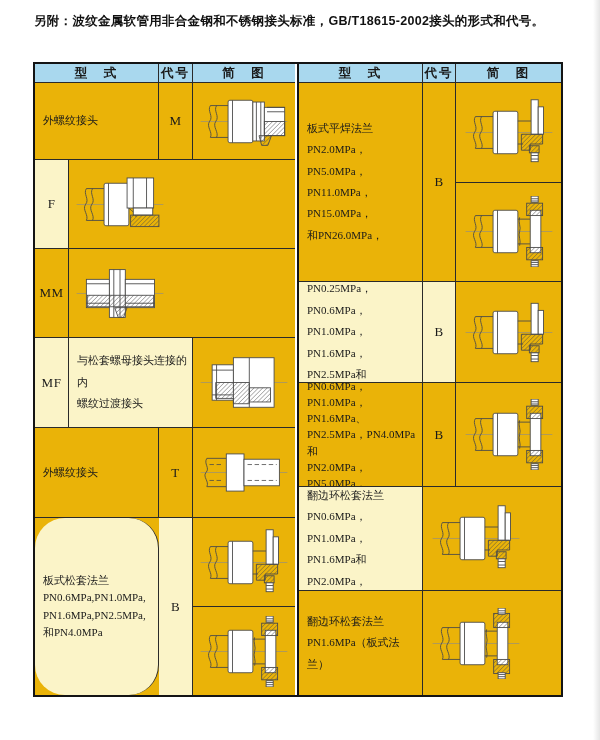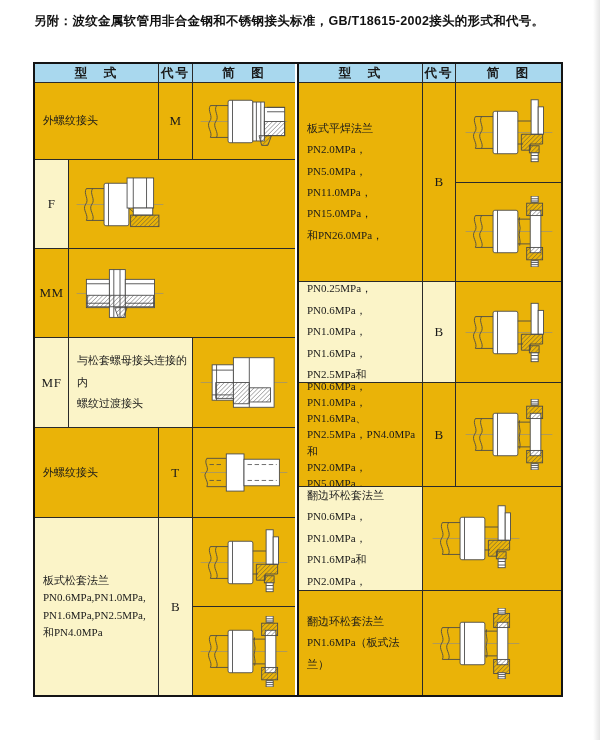--- a/index.html
+++ b/index.html
@@ -28,21 +28,21 @@
   .cell.last{border-right:none;}
   .hcell{
     background:var(--header-bg,#a9d8ee);display:flex;align-items:center;justify-content:center;
     font-size:12.5px;font-weight:bold;letter-spacing:2px;
   }
   .type{
     display:flex;align-items:center;padding:4px 4px 4px 8px;
     font-size:11px;line-height:1.95;white-space:pre-line;
   }
   .type.tight{line-height:1.48;}
-  .type.midlh{line-height:1.55;}
+  .type.midlh{line-height:1.55;border-radius:30px;}
   .code{
     display:flex;align-items:center;justify-content:center;
     font-size:13px;font-weight:500;letter-spacing:0.5px;
   }
   .diagcell{display:flex;flex-direction:column;padding:0;}
   .diag{flex:1;display:flex;align-items:center;justify-content:center;min-height:0;}
   .diag + .diag{border-top:1px solid var(--grid,#2a2a2a);}
   .hl{background:var(--hl,#fbf4c8);}
   
   .lw-type{width:124px;} .lw-code{width:34px;} .lw-diag{width:102px;}

